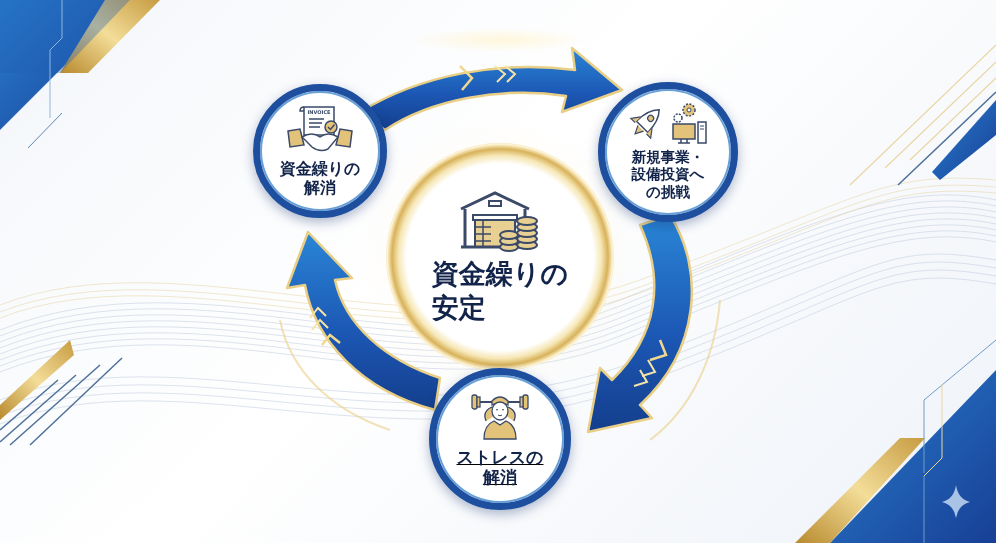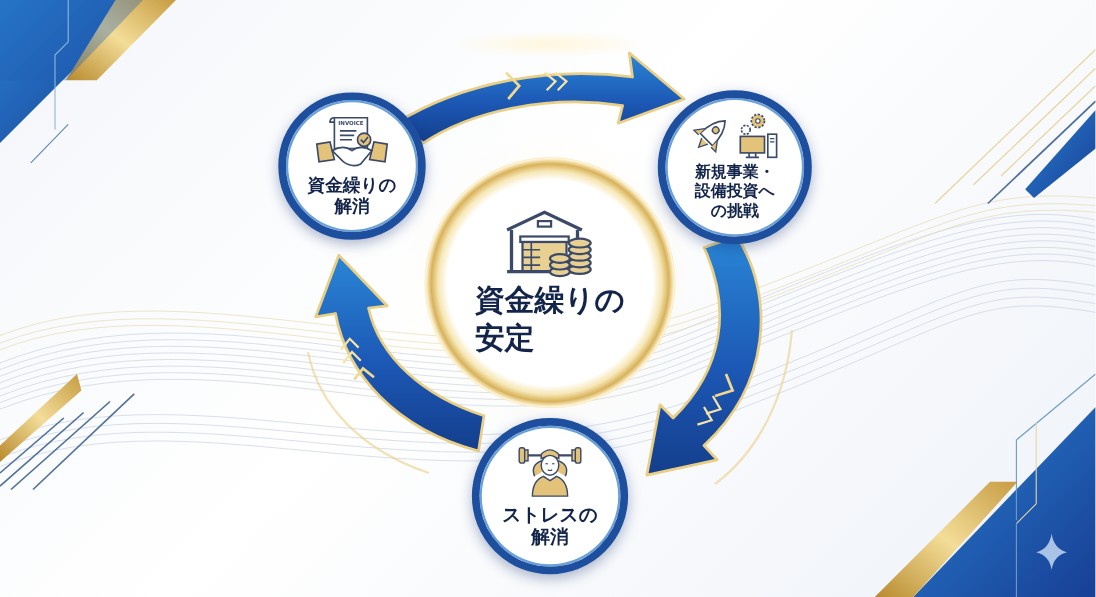--- a/index.html
+++ b/index.html
@@ -190,21 +190,21 @@
       <rect x="48" y="22" width="22" height="15" fill="#e3c27a" stroke="#3a4a68" stroke-width="1.5"></rect>
       <path d="M56 37 V41 H62 V37 M53 41 H65" stroke="#3a4a68" stroke-width="1.5" fill="none"></path>
       <rect x="73" y="20" width="8" height="21" fill="#fff" stroke="#3a4a68" stroke-width="1.5"></rect>
       <path d="M75 24 H79 M75 27 H79" stroke="#3a4a68" stroke-width="1"></path>
     </svg>
     <div class="label" style="font-size:14.5px;margin-top:4px;font-family:Liberation Mono, monospace;">新規事業・
 設備投資へ
 の挑戦</div>
   </div>
 
-  <div class="node" style="left:429px;top:380px;width:142px;height:142px;">
+  <div class="node" style="left:429px;top:368px;width:142px;height:142px;text-decoration:underline;">
     <svg class="icon" width="60" height="50" viewBox="0 0 60 50">
       <rect x="2" y="4" width="5" height="14" rx="2" fill="#e3c27a" stroke="#3a4a68" stroke-width="1.3"></rect>
       <rect x="7" y="6" width="3" height="10" fill="#e3c27a" stroke="#3a4a68" stroke-width="1.3"></rect>
       <rect x="53" y="4" width="5" height="14" rx="2" fill="#e3c27a" stroke="#3a4a68" stroke-width="1.3"></rect>
       <rect x="50" y="6" width="3" height="10" fill="#e3c27a" stroke="#3a4a68" stroke-width="1.3"></rect>
       <path d="M10 11 H50" stroke="#3a4a68" stroke-width="2"></path>
       <path d="M16 30 Q12 20 22 16 L26 24 M44 30 Q48 20 38 16 L34 24" fill="#e3c27a" stroke="#3a4a68" stroke-width="1.3"></path>
       <path d="M22 10 Q30 2 38 10 L38 14 Q30 10 22 14 Z" fill="#e3c27a" stroke="#3a4a68" stroke-width="1.3"></path>
       <ellipse cx="30" cy="20" rx="8" ry="9" fill="#fff" stroke="#3a4a68" stroke-width="1.3"></ellipse>
       <path d="M26 19 Q27 18 28 19 M32 19 Q33 18 34 19 M28 24 Q30 25.5 32 24" fill="none" stroke="#3a4a68" stroke-width="1"></path>

